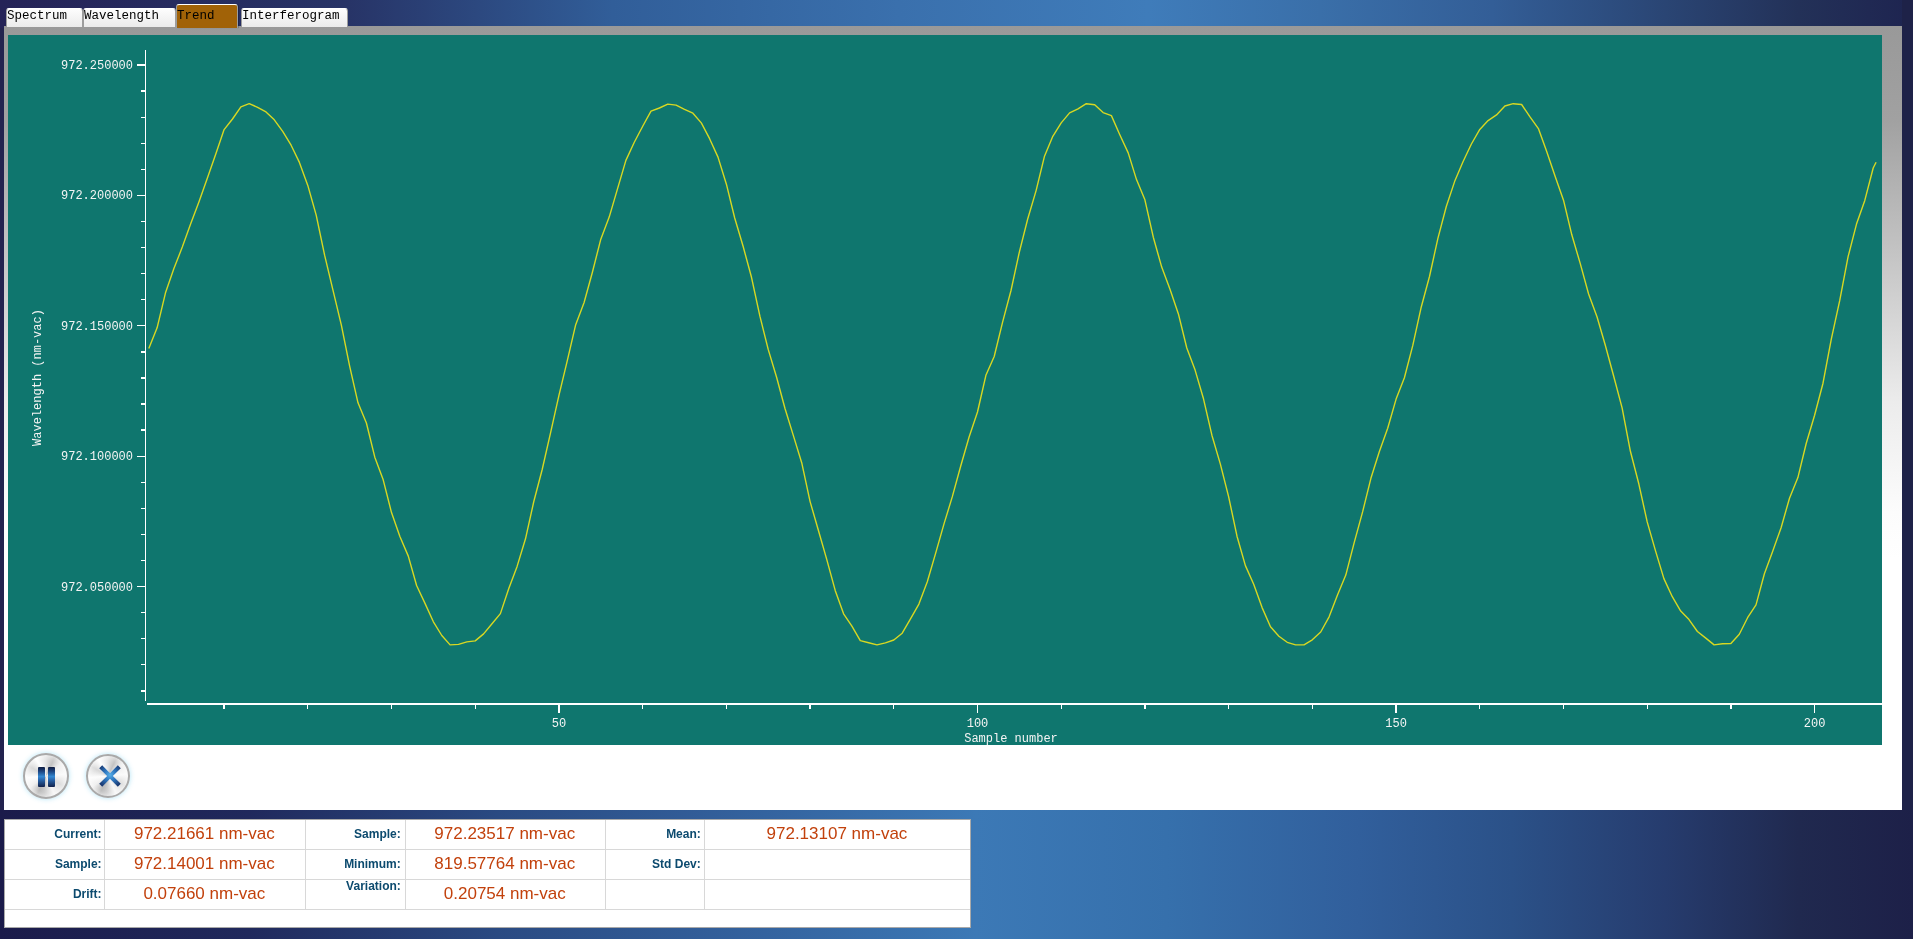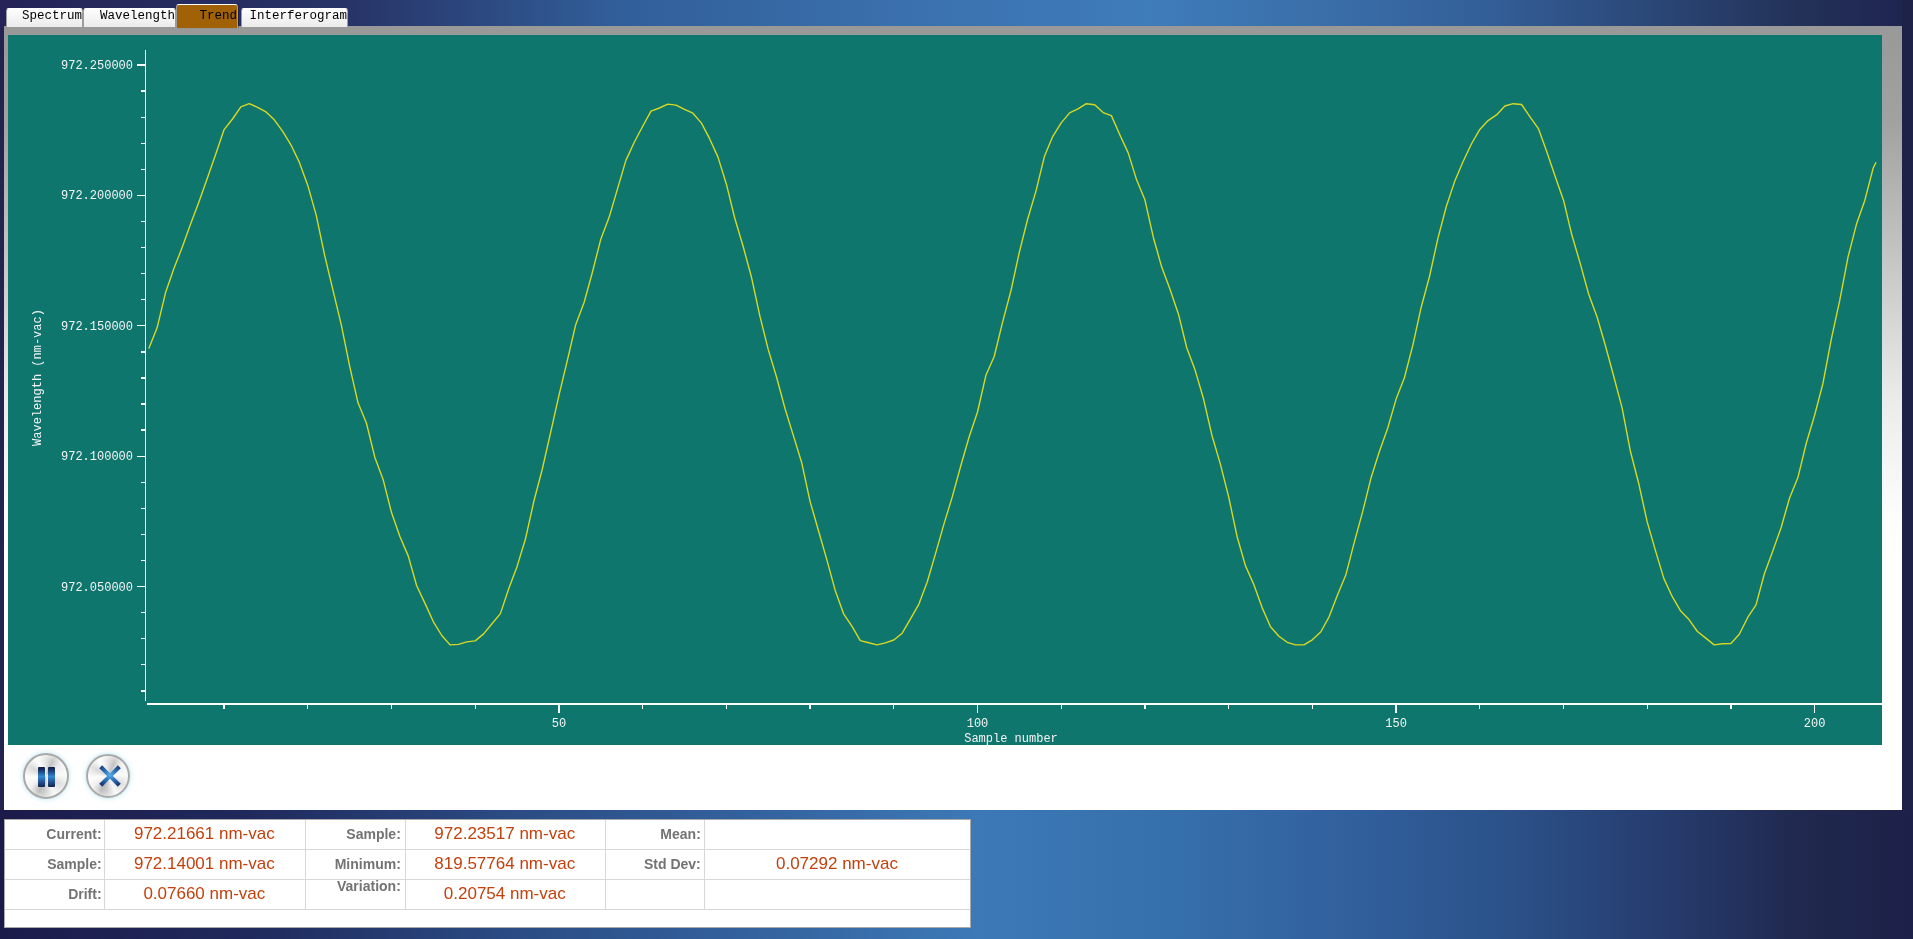--- a/index.html
+++ b/index.html
@@ -5,34 +5,34 @@
 body{position:relative;background:#23234f;font-family:"Liberation Mono",monospace}
 #topbar{position:absolute;left:0;top:0;width:1913px;height:28px;
  background:linear-gradient(90deg,#252357 0%,#273366 18%,#315e99 32%,#3a70ad 47%,#3f7cba 60%,#3a6fa9 69%,#335e97 78%,#2b4878 86%,#233158 94%,#1e2450 100%)}
 #page{position:absolute;left:4px;top:26px;width:1898px;height:784px;
  background:linear-gradient(180deg,#999999 0%,#a1a1a1 12%,#c6c6c6 30%,#ececec 48%,#fcfcfc 62%,#ffffff 68%)}
 #rsliver{position:absolute;left:1902px;top:0;width:11px;height:939px;background:#1e2248}
 #bottompanel{position:absolute;left:0;top:810px;width:1913px;height:129px;
  background:linear-gradient(90deg,#1b1b4a 0%,#20295c 13%,#2a4a82 26%,#34639f 40%,#3c79b6 51%,#3670ac 61%,#315f9c 71%,#2b5188 79%,#263c6e 87%,#20294f 94%,#1d2048 100%)}
 .tab{position:absolute;top:8px;height:18px;filter:opacity(0.999);background:linear-gradient(#fdfdfd,#ebebeb);
  border:1px solid #9d9d9d;border-bottom:none;border-top-color:#fff;border-radius:3px 3px 0 0;color:#000;
- font-size:12.5px;text-align:right;line-height:15.5px;letter-spacing:0}
+ font-size:12.5px;text-align:left;line-height:15.5px;letter-spacing:0}
 #tab-trend{top:4px;height:23px;background:#a16207;line-height:23px;z-index:2;box-shadow:1px 0 1px rgba(0,0,0,.25)}
 #chart{position:absolute;left:8px;top:35px;width:1874px;height:710px;background:#0f766e;filter:opacity(0.999)}
 .btn{position:absolute;border-radius:50%;border:2px solid #a9a9a9;
  background:conic-gradient(from -30deg at 50% 50%,#ffffff 0deg,#e3e3e3 30deg,#c3c3c3 55deg,#ededed 80deg,#fafafa 115deg,#dcdcdc 150deg,#f6f6f6 185deg,#cccccc 215deg,#b9b9b9 235deg,#efefef 265deg,#fdfdfd 295deg,#d8d8d8 330deg,#ffffff 360deg);
  box-shadow:0 0 5px rgba(170,225,245,.9), inset 0 0 6px rgba(255,255,255,.85)}
 #btn1{left:23px;top:753px;width:42px;height:42px}
 #btn2{left:86px;top:754px;width:40px;height:40px}
 .pbar{position:absolute;top:12px;width:7px;height:20px;border-radius:1px;
  background:linear-gradient(180deg,#101c40 0%,#1c4582 22%,#3388d2 48%,#2a6ab2 62%,#13224a 100%)}
 #stats{position:absolute;left:4px;top:819px;width:965px;height:107px;background:#fff;border:1px solid #a9a9a9;filter:opacity(0.999)}
 .hl{position:absolute;left:0;width:965px;height:1px;background:#d8d8d8}
 .vl{position:absolute;top:0;width:1px;height:89px;background:#d8d8d8}
-.lab{position:absolute;font-family:"Liberation Sans",sans-serif;font-weight:bold;font-size:14px;color:#737373;text-align:right}
+.lab{position:absolute;font-family:"Liberation Sans",sans-serif;font-weight:bold;font-size:12px;color:#0c4a6e;text-align:right}
 .val{position:absolute;font-family:"Liberation Sans",sans-serif;font-size:17px;color:#c2410c;text-align:center}
 </style></head><body>
 <div id="topbar"></div>
 <div id="rsliver"></div>
 <div id="bottompanel"></div>
 <div id="page"></div>
 <div class="tab" style="left:6px;width:75px">Spectrum</div>
 <div class="tab" style="left:83px;width:91px">Wavelength</div>
 <div class="tab" style="left:241px;width:105px">Interferogram</div>
 <div class="tab" id="tab-trend" style="left:176px;width:60px">Trend</div>
@@ -135,14 +135,14 @@
 <div class="lab" style="left:299.8px;width:96px;top:28.5px;height:30px;line-height:30px">Minimum:</div>
 <div class="lab" style="left:299.8px;width:96px;top:51px;height:30.5px;line-height:30.5px">Variation:</div>
 <div class="lab" style="left:599.5px;width:96.3px;top:0;height:28.5px;line-height:28.5px">Mean:</div>
 <div class="lab" style="left:599.5px;width:96.3px;top:28.5px;height:30px;line-height:30px">Std Dev:</div>
 <div class="val" style="left:98.9px;width:200.9px;top:0;height:28.5px;line-height:28.5px">972.21661 nm-vac</div>
 <div class="val" style="left:98.9px;width:200.9px;top:28.5px;height:30px;line-height:30px">972.14001 nm-vac</div>
 <div class="val" style="left:98.9px;width:200.9px;top:58.5px;height:30.5px;line-height:30.5px">0.07660 nm-vac</div>
 <div class="val" style="left:400px;width:199.5px;top:0;height:28.5px;line-height:28.5px">972.23517 nm-vac</div>
 <div class="val" style="left:400px;width:199.5px;top:28.5px;height:30px;line-height:30px">819.57764 nm-vac</div>
 <div class="val" style="left:400px;width:199.5px;top:58.5px;height:30.5px;line-height:30.5px">0.20754 nm-vac</div>
-<div class="val" style="left:698.9px;width:266.1px;top:28.5px;height:30px;line-height:30px">0.07292 nm-vac</div>
+<div class="val" style="left:698.9px;width:266.1px;top:0;height:28.5px;line-height:28.5px">972.13107 nm-vac</div>
 </div>
 
 </body></html>

